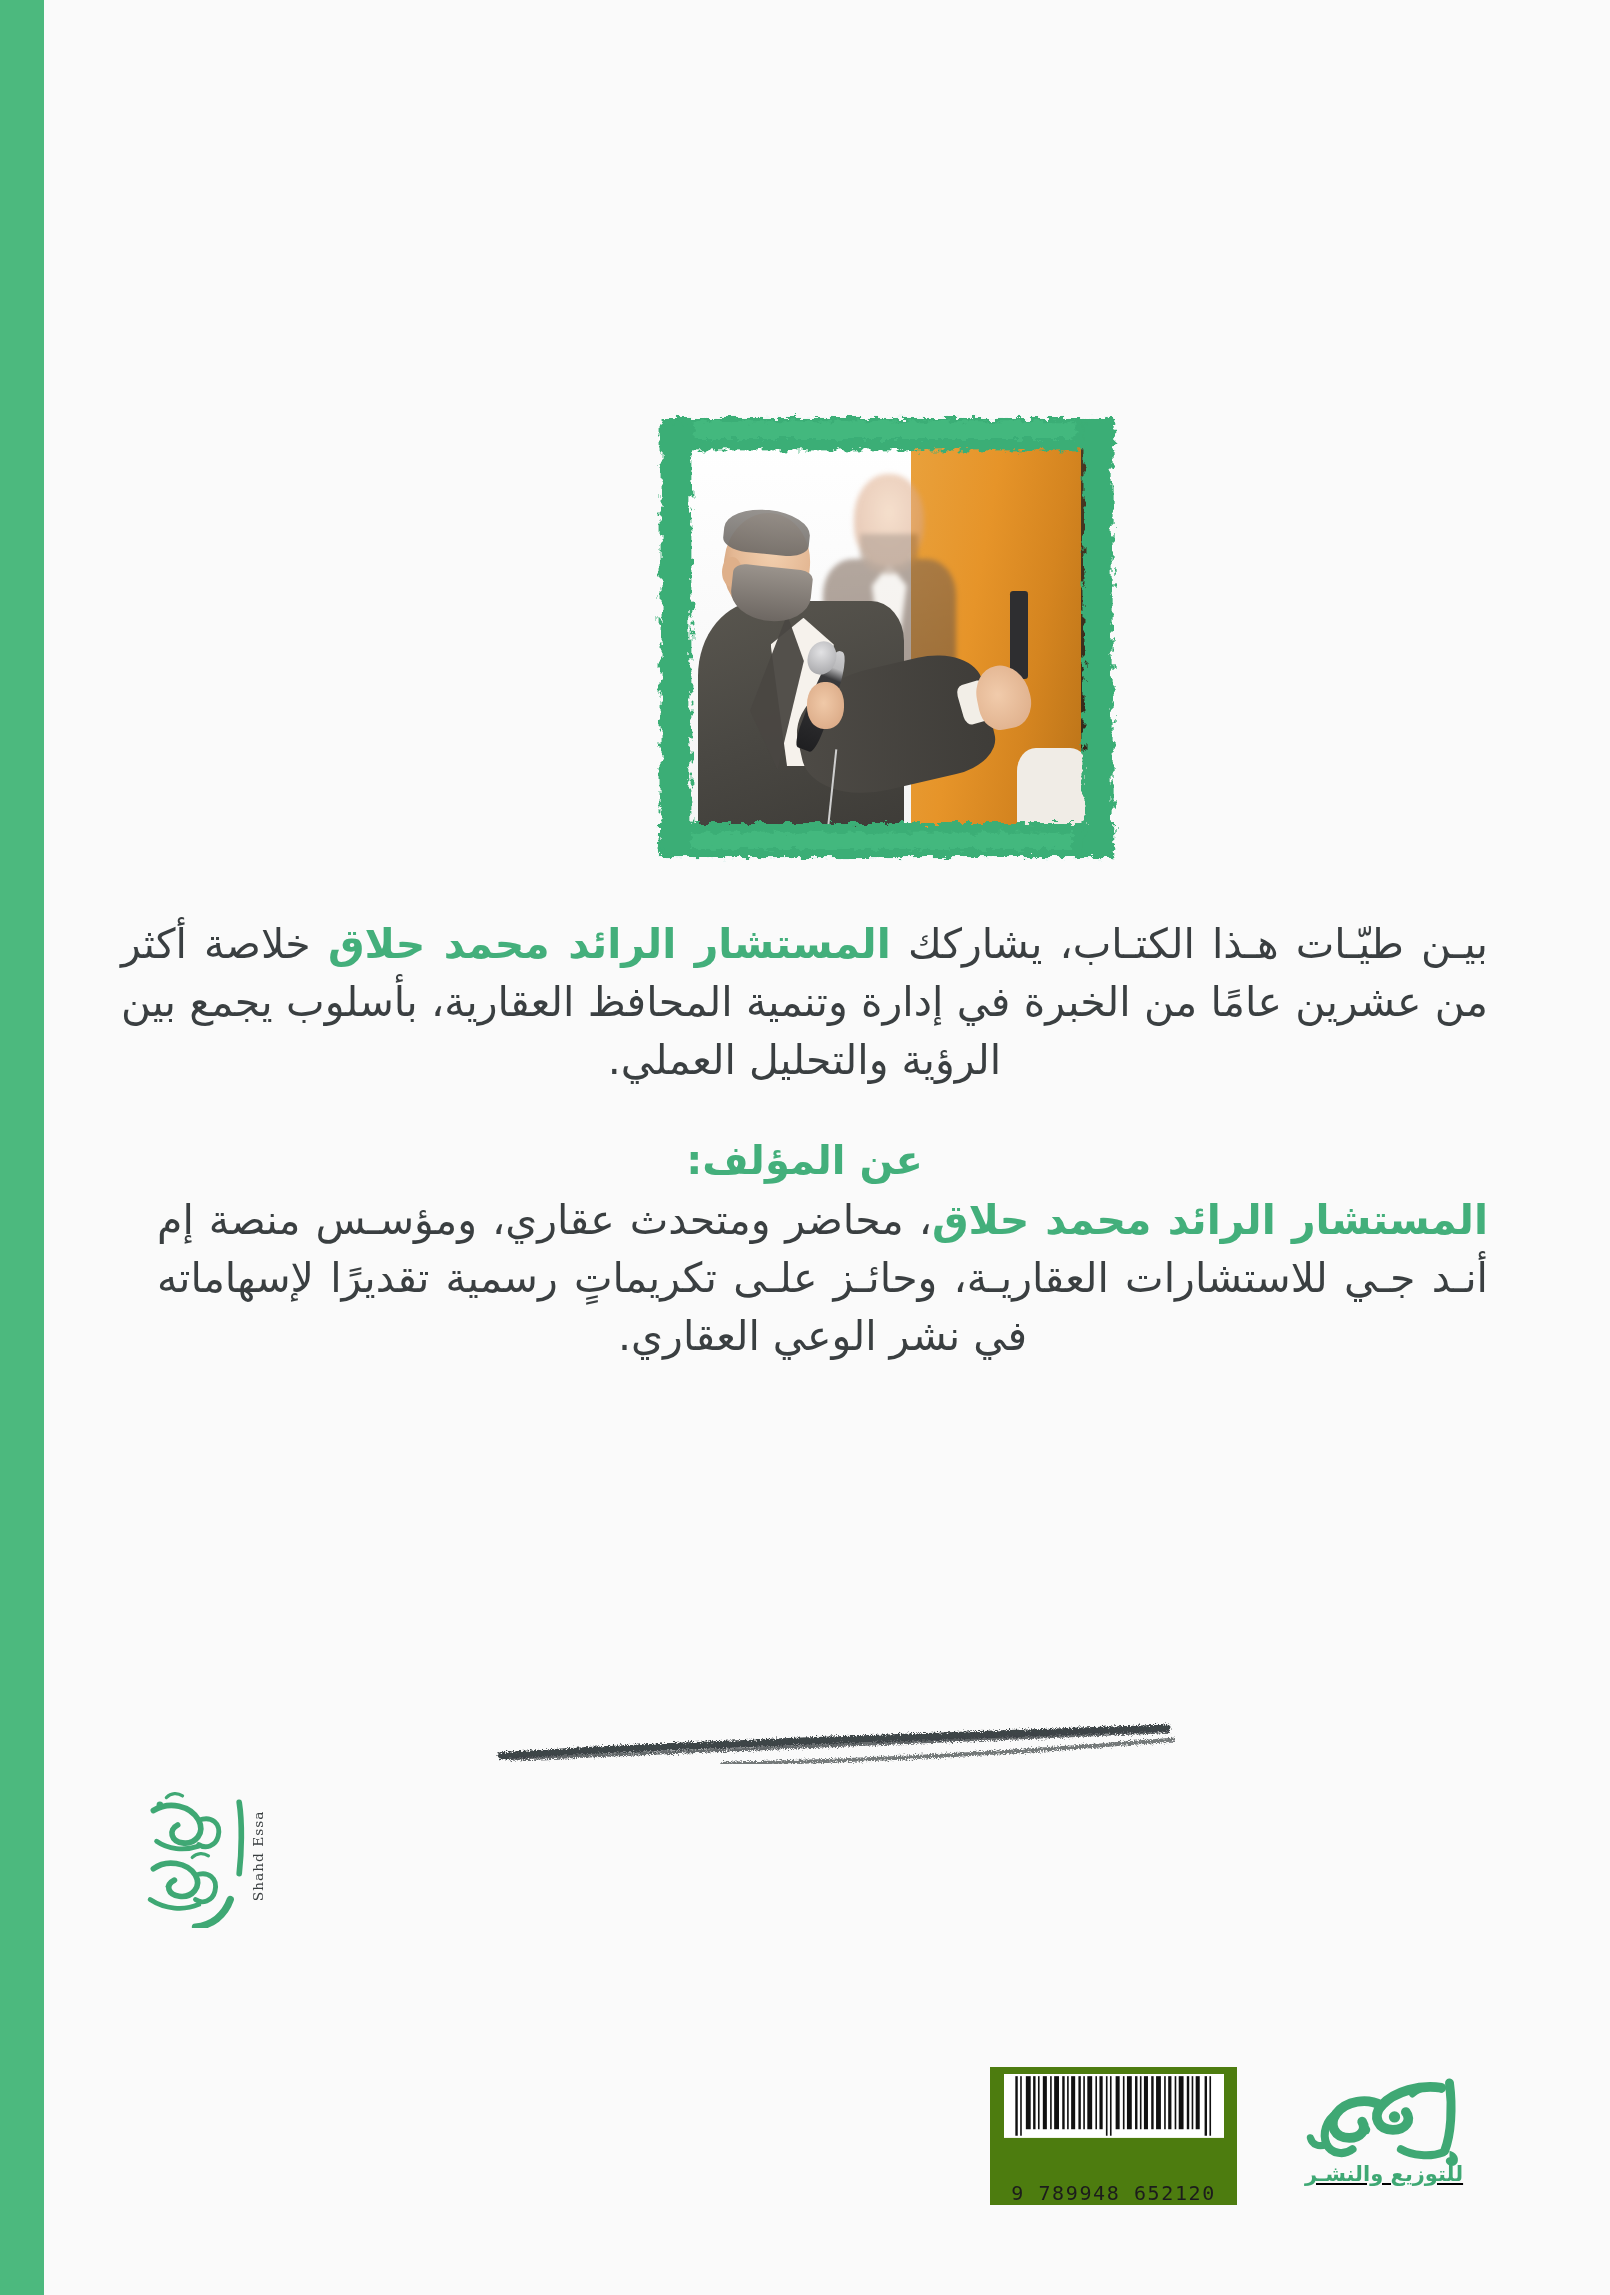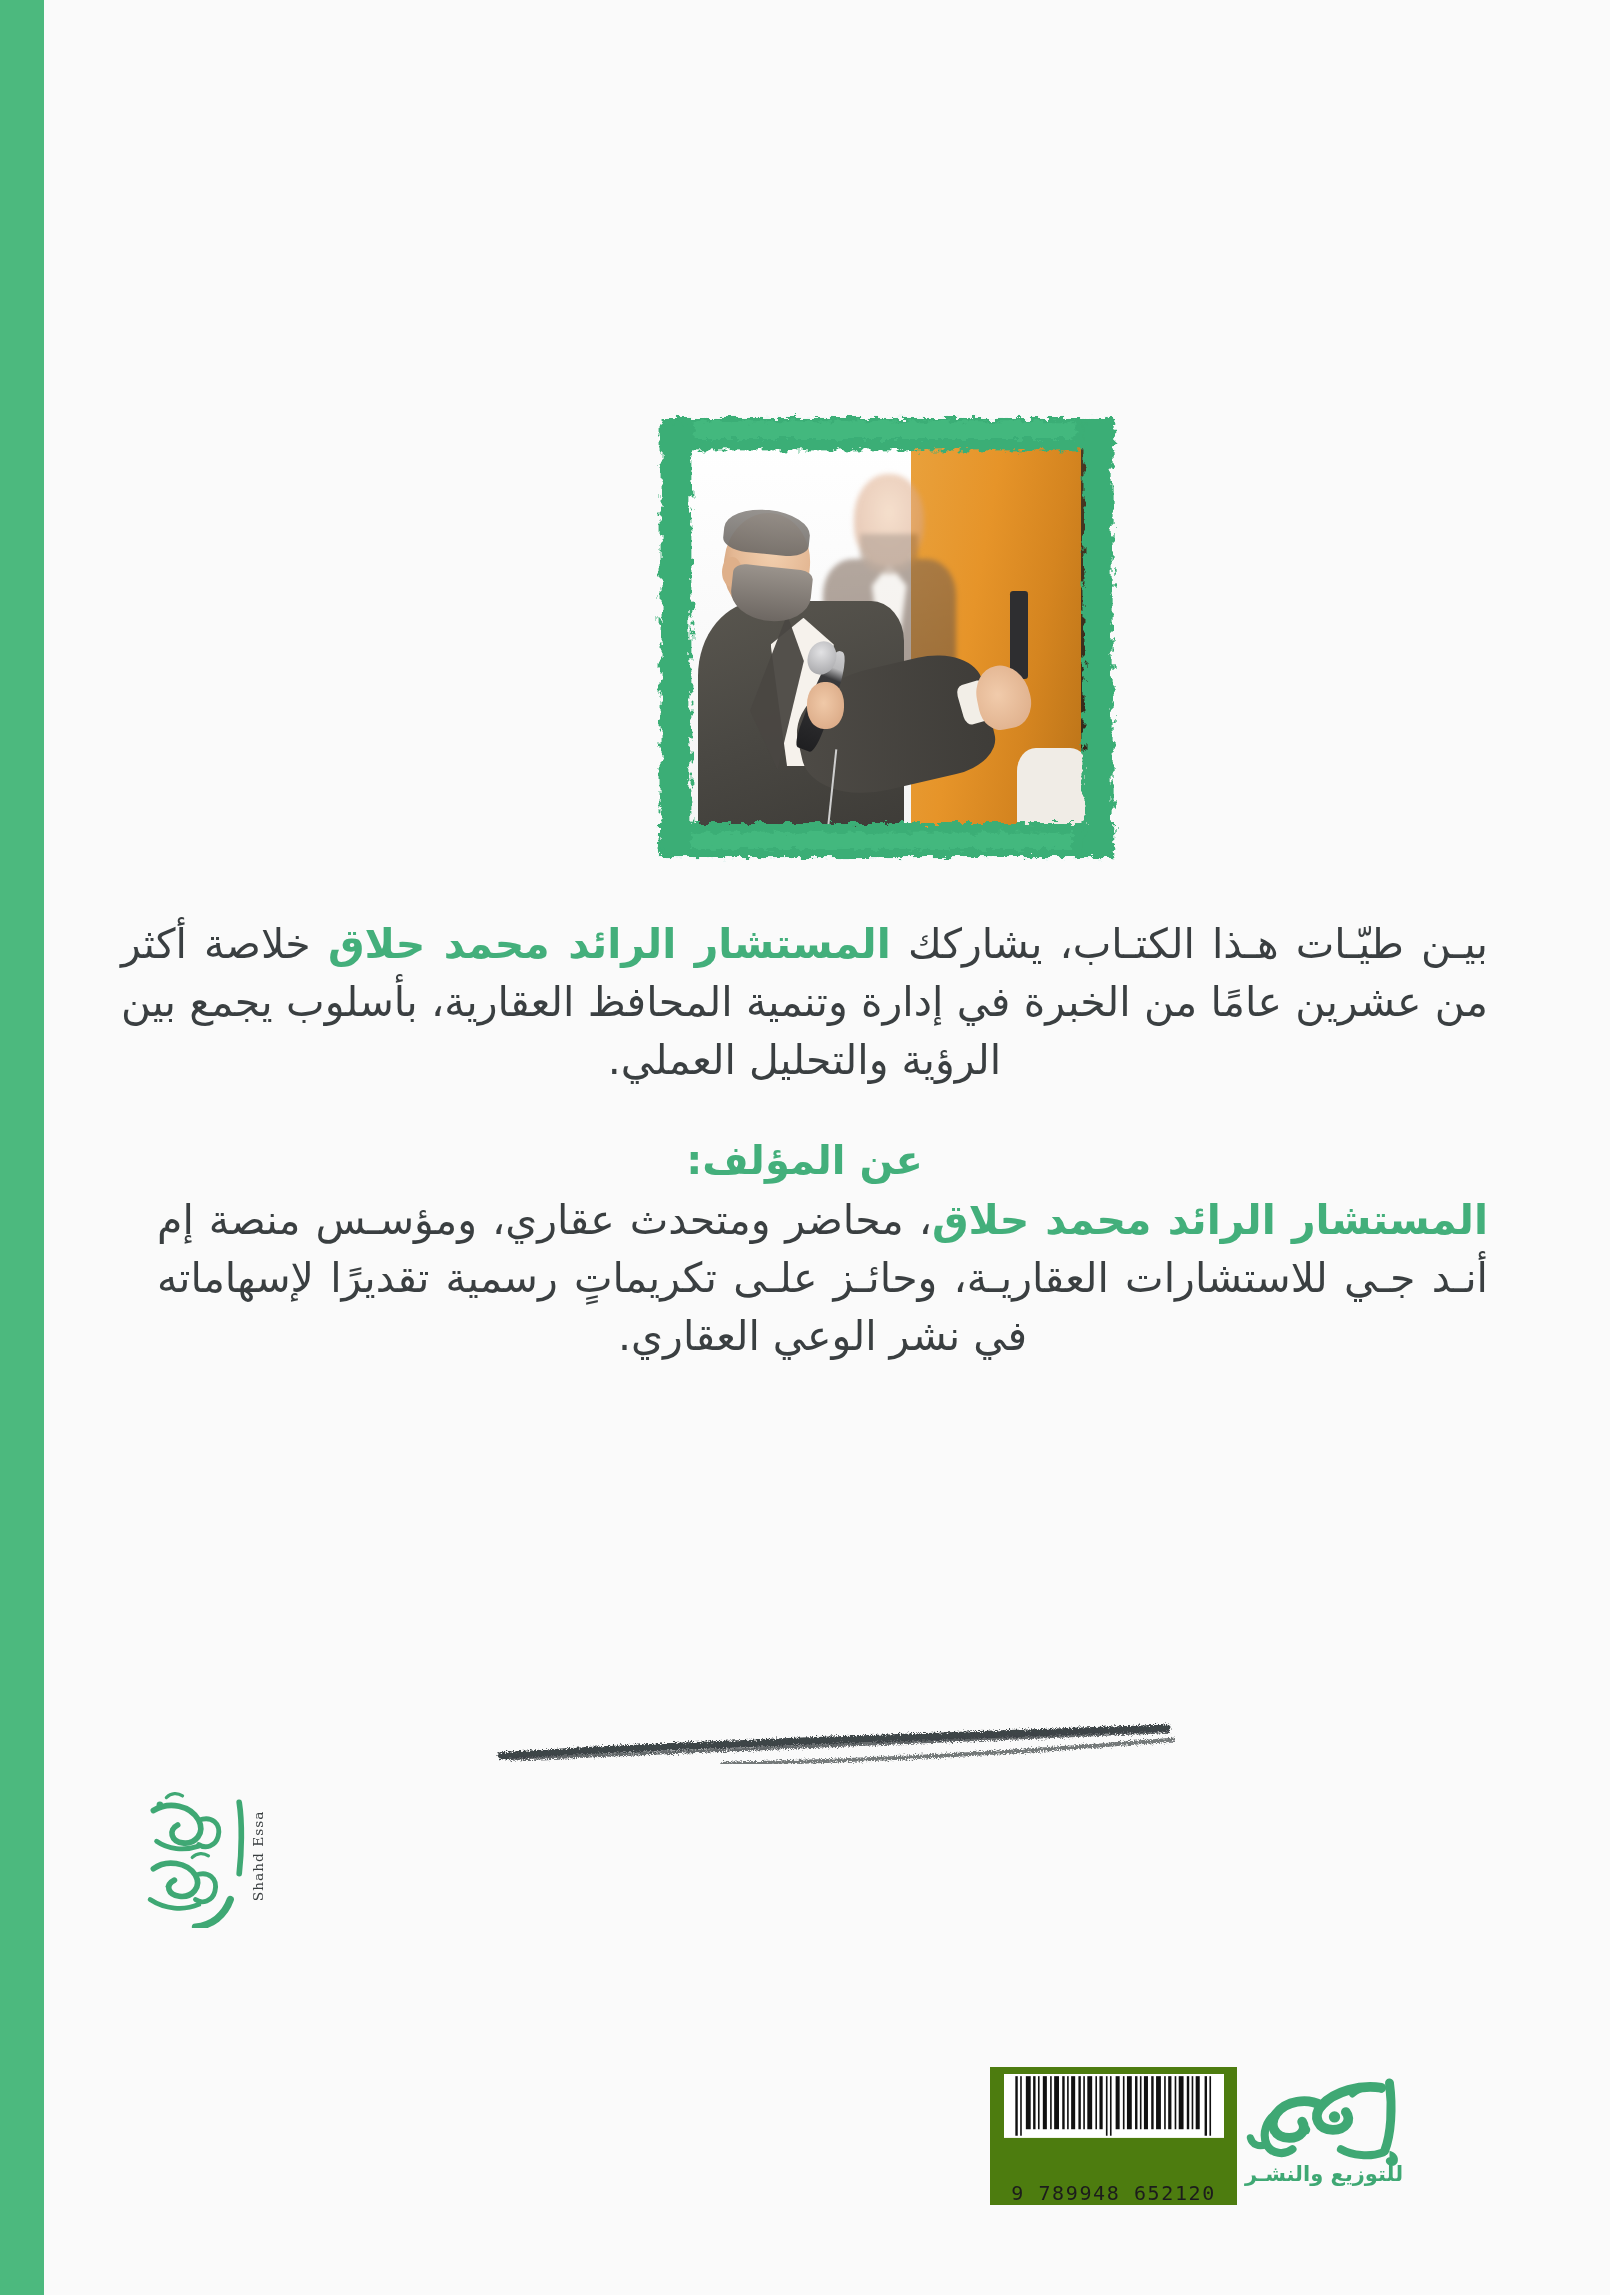--- a/index.html
+++ b/index.html
@@ -255,24 +255,25 @@
     color: #1c1c1c;
     letter-spacing: 1.6px;
     margin-top: 0.8px;
     white-space: nowrap;
     direction: ltr;
   }
 
   .publisher-logo {
     position: absolute;
     top: 2070px;
-    left: 1231px;
+    left: 1291px;
     width: 186px;
     height: 130px;
     text-align: center;
+    text-decoration: underline;
   }
   .publisher-mark { display: block; }
   .publisher-tagline {
     display: block;
     margin-top: -4.9px;
     font-size: 21px;
     color: #3FA874;
     font-weight: 700;
     direction: rtl;
     letter-spacing: 0.8px;

